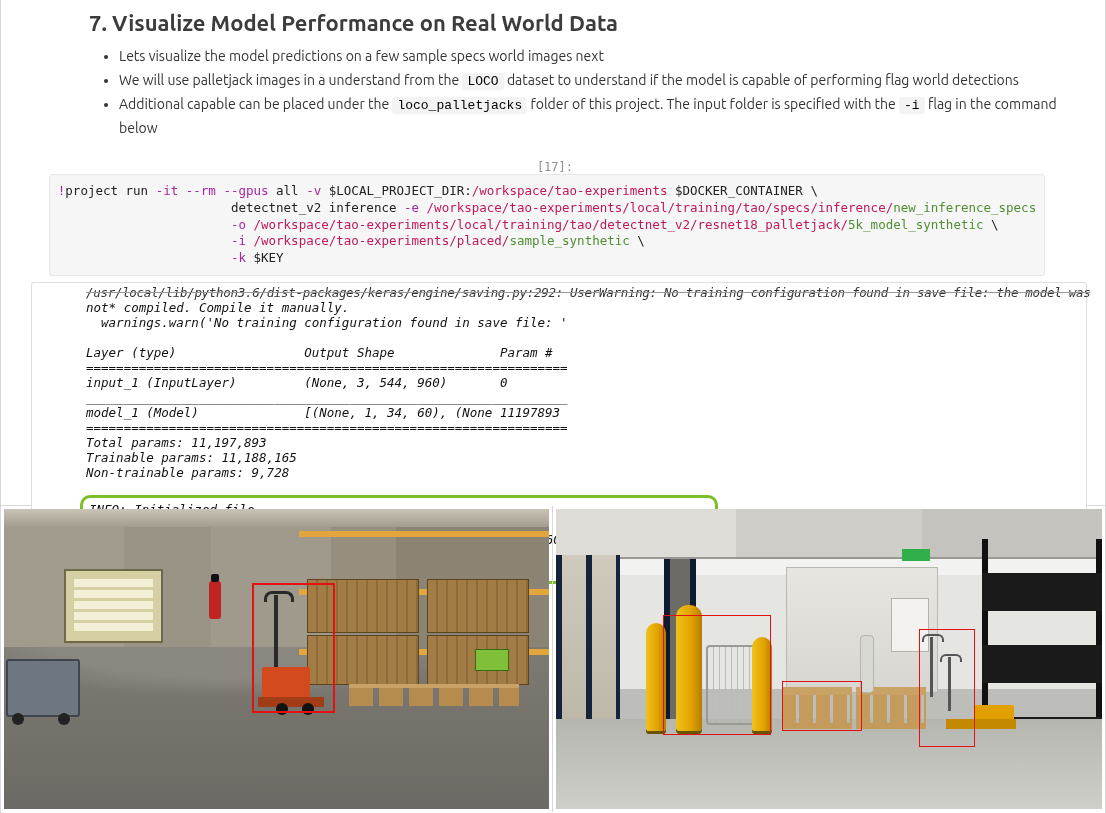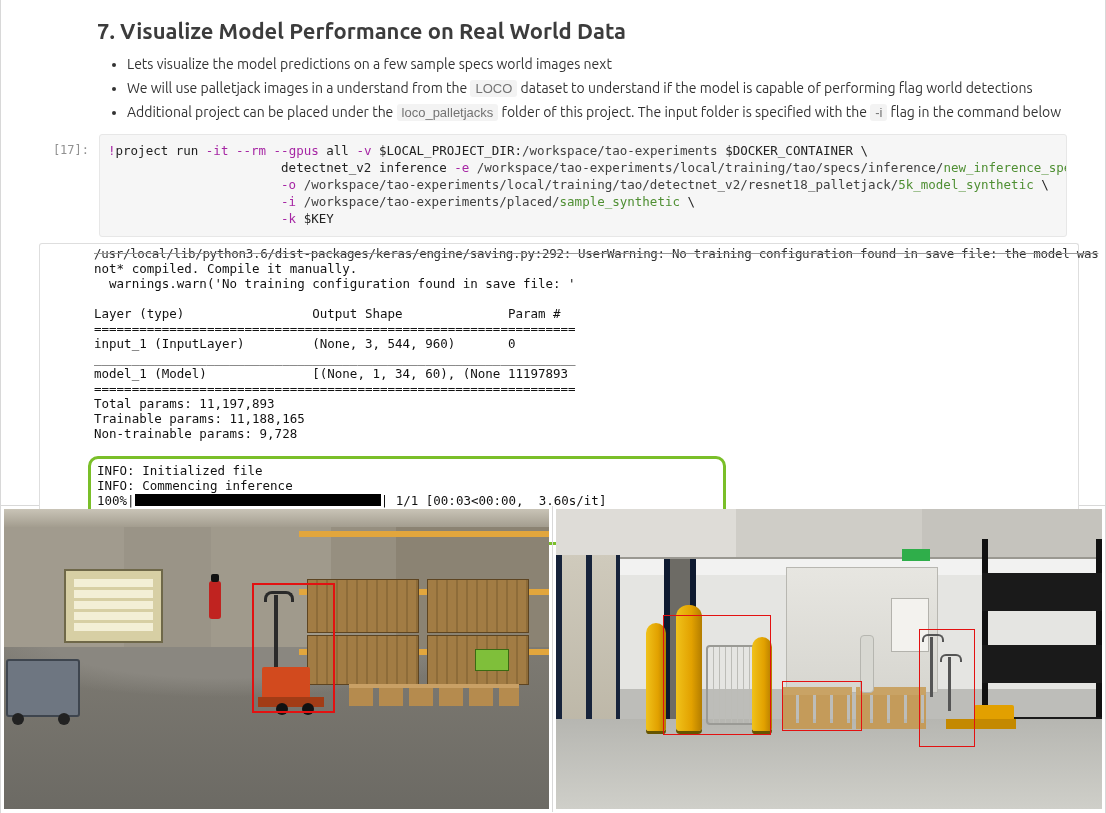--- a/index.html
+++ b/index.html
@@ -13,21 +13,21 @@
     height: 813px;
     position: relative;
     box-sizing: border-box;
     border-left: 1px solid #d8d8d8;
     border-right: 1px solid #d8d8d8;
   }
   .top-area {
     border-bottom: 1px solid #d8d8d8;
     height: 506px;
     box-sizing: border-box;
-    padding: 8px;
+    padding: 0;
   }
   .content-inner {
     margin-left: 88px;
     margin-right: 30px;
     padding-top: 10px;
   }
   h2.section-heading {
     font-size: 22px;
     font-weight: 700;
     color: #3c3c3c;
@@ -39,28 +39,29 @@
     padding-left: 30px;
     font-size: 14px;
     color: #333;
     line-height: 1.7;
   }
   ul.bullets li { margin: 0; }
   code.inline {
     background: #f3f3f3;
     border-radius: 3px;
     padding: 1px 5px;
-    font-family: Liberation Sans, sans-serif;
+    font-family: Liberation Mono, monospace;
     font-size: 13px;
-    color: #737373;
+    color: #000000;
   }
   .cell-row {
     display: flex;
-    align-items: flex-start;
+    align-items: center;
     margin-top: 0;
+    flex-direction: column;
   }
   .prompt-label {
     width: 72px;
     min-width: 72px;
     color: #919191;
     font-family: monospace;
     font-size: 12px;
     text-align: right;
     padding-top: 9px;
     padding-right: 10px;
@@ -73,39 +74,40 @@
     border-radius: 3px;
     padding: 8px 8px;
     font-family: "DejaVu Sans Mono", Menlo, Consolas, monospace;
     font-size: 12.5px;
     line-height: 1.35;
     white-space: pre;
     overflow: hidden;
     color: #222;
   }
   .cmd-op { color: #a626a4; }
-  .cmd-path { color: #404040; }
+  .cmd-path { color: #be185d; }
   .cmd-file { color: #4f8f33; }
 
   .output-wrap {
     margin: 0 18px 0 30px;
     border-top: 1px solid #dedede;
     border-left: 1px solid #dedede;
     border-right: 1px solid #dedede;
     border-radius: 3px 3px 0 0;
     background: #fff;
   }
   .output-inner {
     margin-left: 54px;
     margin-right: 20px;
     font-family: "DejaVu Sans Mono", Menlo, Consolas, monospace;
     font-size: 12.5px;
     color: #111;
     white-space: pre;
     padding-top: 2px;
+    font-style: italic;
   }
   .output-truncated {
     color: #333;
     text-decoration: line-through;
     text-decoration-color: #999;
     letter-spacing: -0.3px;
   }
   .highlight-green {
     border: 3px solid #7abf29;
     border-radius: 10px;
@@ -381,21 +383,21 @@
       <ul class="bullets">
         <li>
           <span>Lets visualize the model predictions on a few sample specs world images next</span>
         </li>
         <li>
           <span>We will use palletjack images in a understand from the </span>
           <code class="inline">LOCO</code>
           <span> dataset to understand if the model is capable of performing flag world detections</span>
         </li>
         <li>
-          <span>Additional project can be placed under the </span>
+          <span>Additional capable can be placed under the </span>
           <code class="inline">loco_palletjacks</code>
           <span> folder of this project. The input folder is specified with the </span>
           <code class="inline">-i</code>
           <span> flag in the command below</span>
         </li>
       </ul>
     </div>
 
     <div class="cell-row" style="margin-left:18px; margin-right:30px;">
       <div class="prompt-label">[17]:</div>

